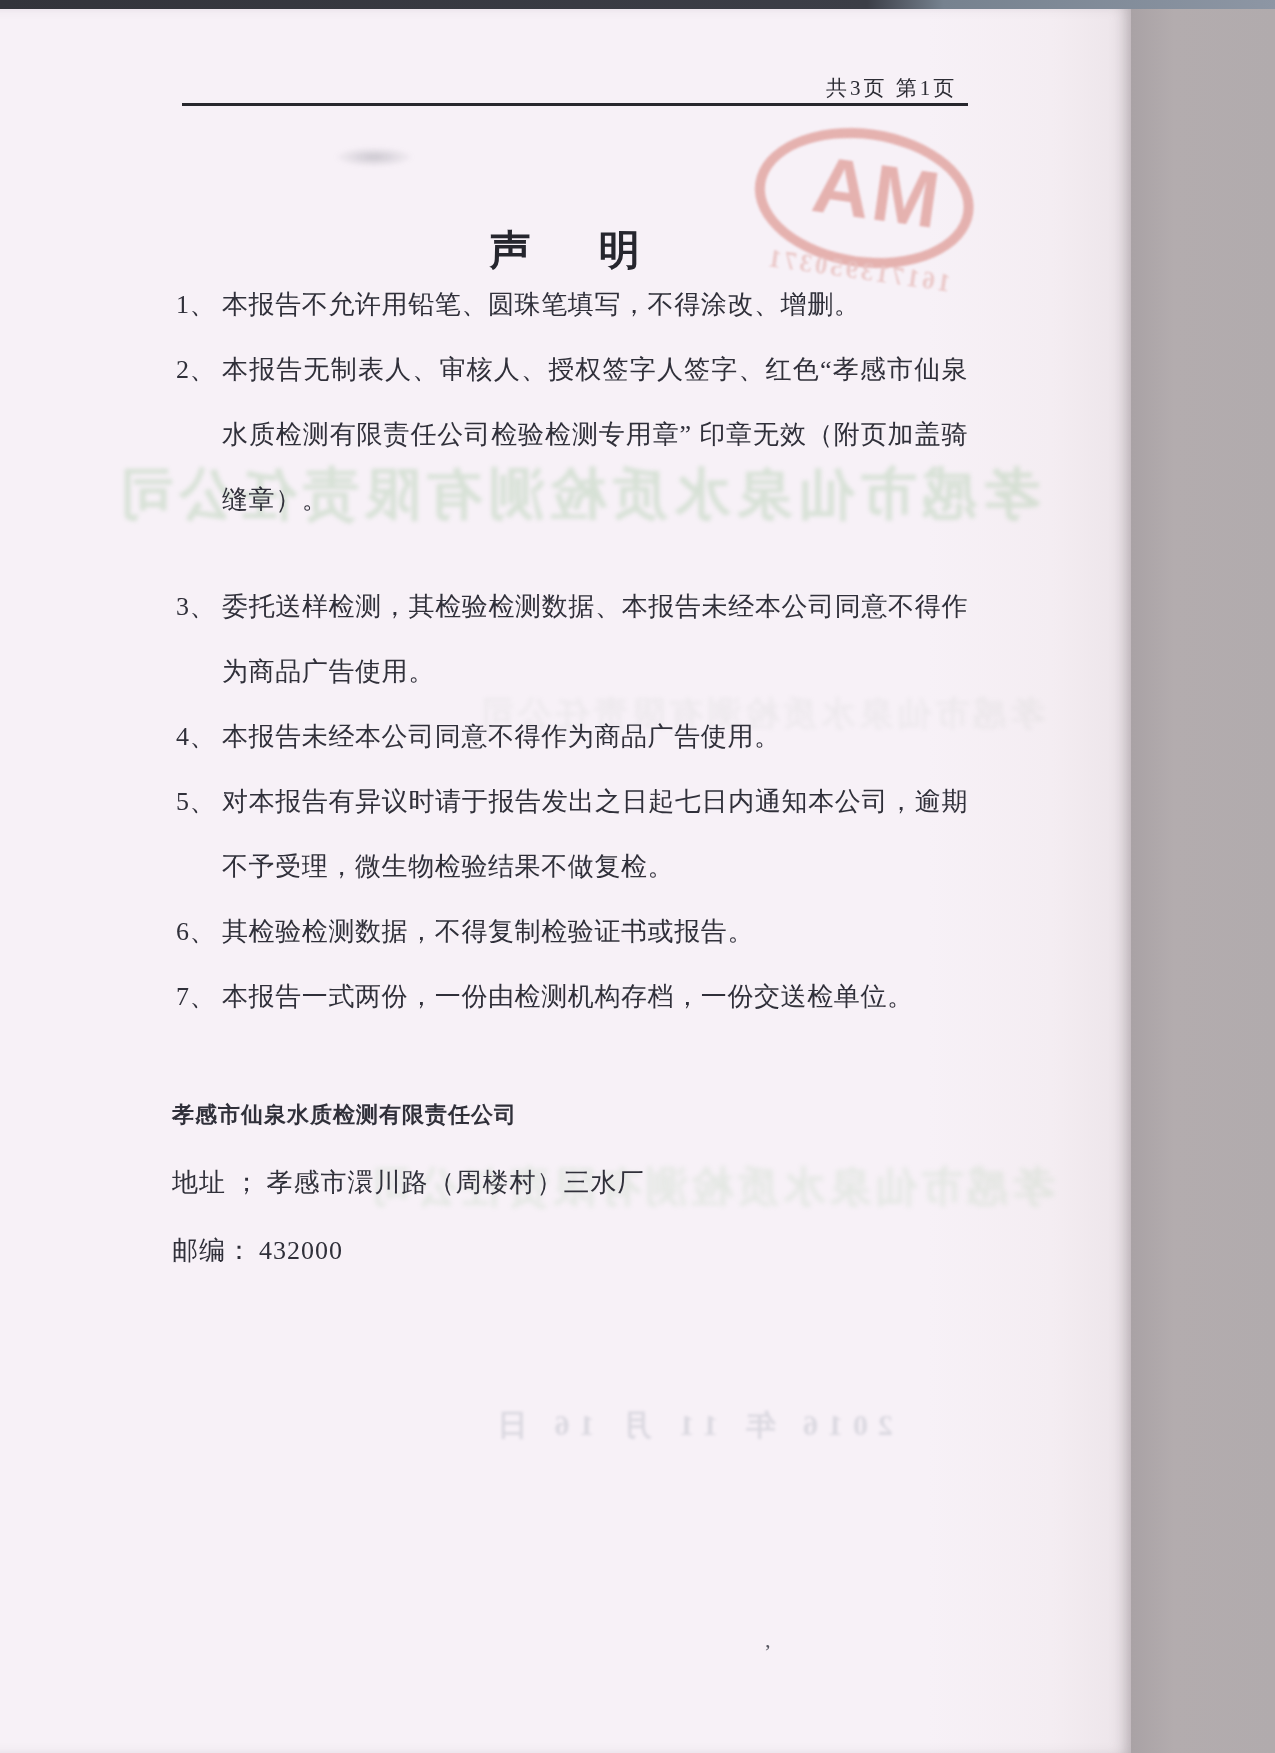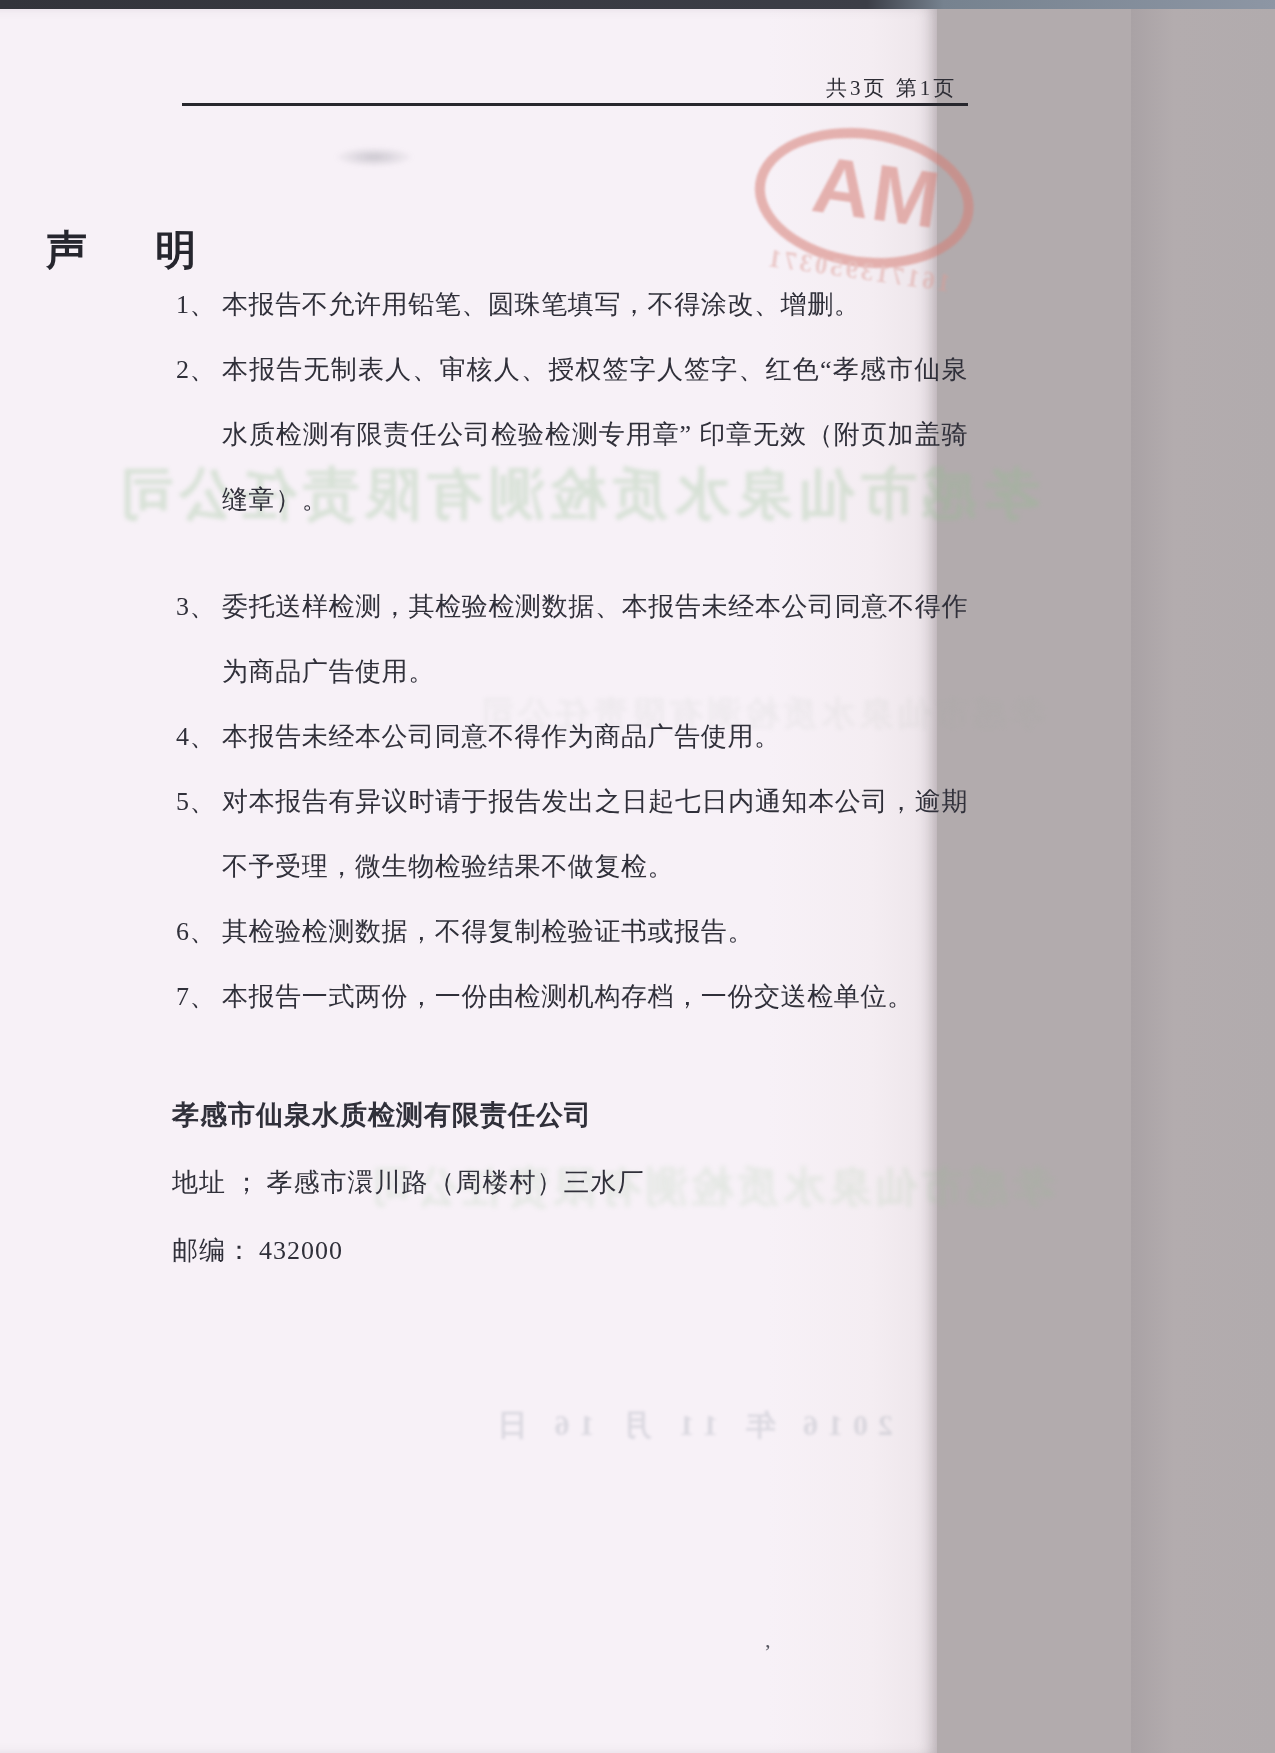--- a/index.html
+++ b/index.html
@@ -13,21 +13,21 @@
   .top-strip {
     position:absolute; top:0; left:0; width:1275px; height:9px;
     background:linear-gradient(90deg,#33343b 0%,#3c3e47 68%,#76828f 74%,#8d96a4 100%);
   }
   .side-strip {
     position:absolute; top:9px; left:1131px; width:144px; height:1744px;
     background:linear-gradient(90deg,#a9a2a5 0%,#b3acae 30%,#b1abad 100%);
   }
 
   .paper {
-    position:absolute; top:9px; left:0; width:937px; height:1744px;
+    position:absolute; top:9px; left:0; width:1131px; height:1744px;
     background:linear-gradient(90deg,#f7f1f7 0%,#f7f1f7 82%,#f4edf2 93%,#ece4e9 100%);
     box-shadow: inset -12px 0 16px -8px rgba(105,95,100,0.45);
   }
 
   .page-indicator {
     position:absolute; top:65px; left:826px;
     font-size:21px; color:#2d2d35; letter-spacing:3px; white-space:nowrap;
   }
   .rule { position:absolute; top:94px; left:182px; width:786px; height:3px; background:#27272d; }
 
@@ -44,34 +44,34 @@
     position:absolute; top:14px; left:6px; width:200px; text-align:center;
     font-family:"Liberation Sans","DejaVu Sans",sans-serif;
     font-size:80px; font-weight:bold; color:#d77f76; letter-spacing:2px; line-height:96px;
   }
   .stamp-number {
     position:absolute; top:128px; left:-8px; width:240px; text-align:center;
     font-size:25px; font-weight:bold; color:#dd9d96; letter-spacing:3px; opacity:0.85;
   }
 
   .doc-title {
-    position:absolute; top:187px; left:0; width:1131px; 
-    font-size:41px; font-weight:bold; color:#26262e; word-spacing:54px; letter-spacing:2px;padding-left:46px;
+    position:absolute; top:187px; left:0; width:1131px; text-align:center;
+    font-size:41px; font-weight:bold; color:#26262e; word-spacing:54px; letter-spacing:2px;
   }
 
   .items { position:absolute; top:263px; left:176px; width:792px; }
   .item { display:flex; font-size:26px; line-height:65px; color:#30303a; letter-spacing:0.6px; }
   .item .num { width:46px; flex:none; }
   .item .txt { flex:1; text-align:justify; }
   .item.gap-before { margin-top:42px; }
 
   .company { position:absolute; top:1072px; left:172px; color:#30303a; font-size:26px; }
   .company .name {
     font-family:"Liberation Sans","DejaVu Sans",sans-serif;
-    font-weight:bold; font-size:27px; letter-spacing:1px; line-height:68px;
+    font-weight:bold; font-size:22px; letter-spacing:1px; line-height:68px;
   }
   .contact-line { line-height:68px; letter-spacing:1px; }
   .contact-line .sep { margin-right:6px; }
 
   
   .ghost { position:absolute; transform:scaleX(-1); white-space:nowrap; pointer-events:none;
            font-family:"Liberation Sans","DejaVu Sans",sans-serif; font-weight:bold; }
   .ghost-band1 { top:448px; left:110px; width:930px; text-align:center;
                  font-size:56px; letter-spacing:6px; color:#8fbe8c; opacity:0.30; filter:blur(2px); }
   .ghost-mid   { top:682px; left:400px; width:720px; text-align:center;

